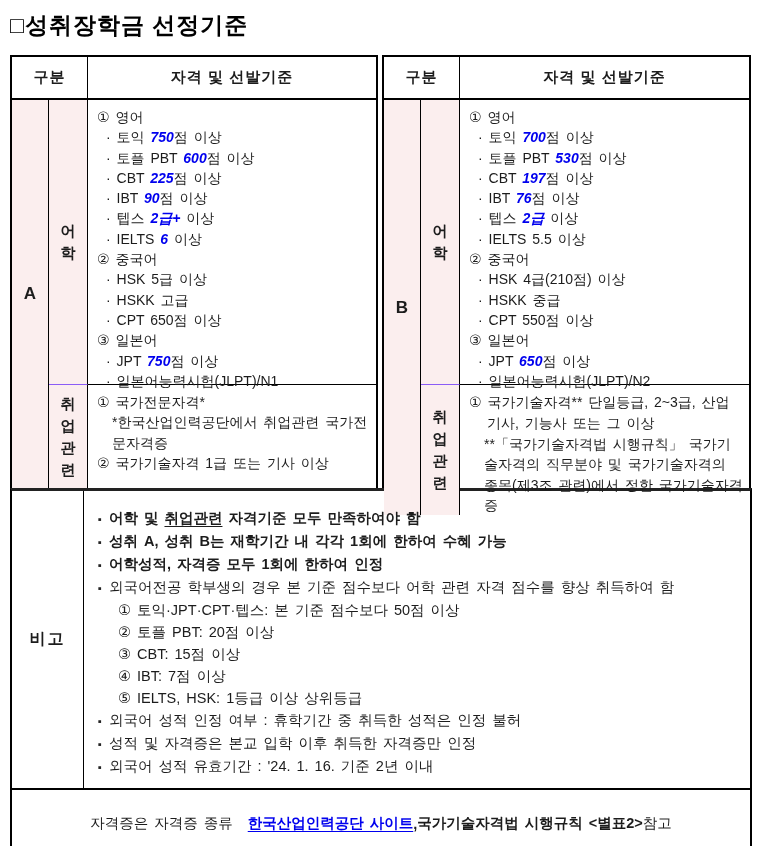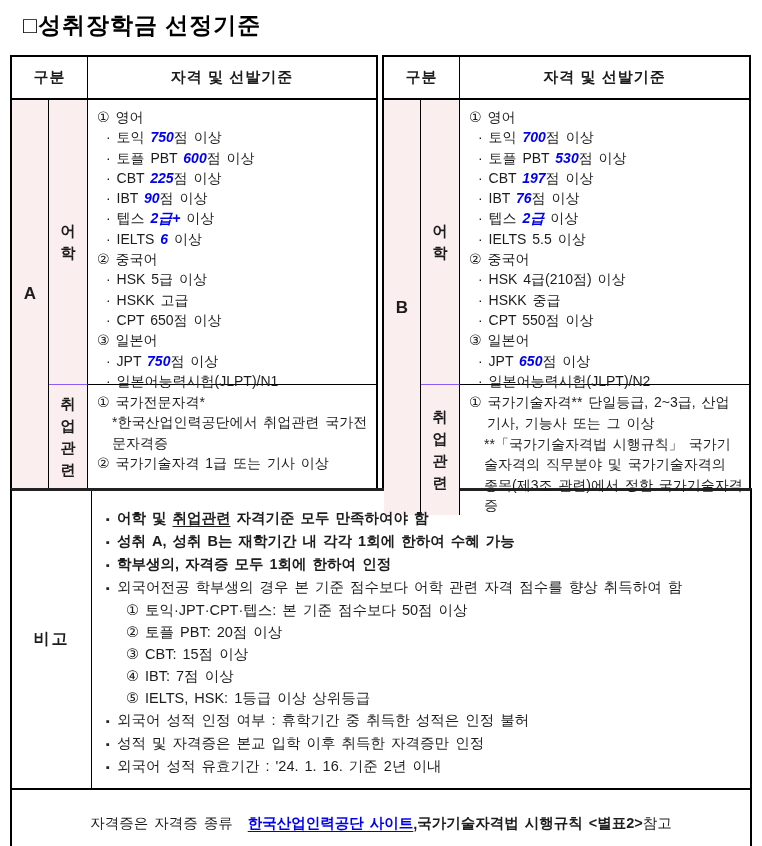--- a/index.html
+++ b/index.html
@@ -6,21 +6,21 @@
   html,body { background:#ffffff; }
   body {
     width:762px; height:846px;
     font-family:"Liberation Sans","DejaVu Sans",sans-serif;
     color:#1c1c1c;
     position:relative;
   }
   .page { padding:8px 0 0 10px; width:752px; }
   .doc-title {
     font-size:23px; font-weight:bold; letter-spacing:1px;
-    margin:2px 0 14px 13px; color:#000;
+    margin:2px 0 14px 0; color:#000;
   }
   .top-tables { display:flex; gap:4px; width:742px; }
   .tbl {
     border:2px solid #000; border-bottom:none;
     display:grid;
     grid-template-columns:37px 39px 1fr;
     grid-template-rows:43px 285px auto;
     height:433px; background:#fff;
   }
   .tbl-a { width:368px; }
@@ -52,21 +52,21 @@
   .tline.ind2 { padding-left:15px; }
   .tline.hang { padding-left:18px; text-indent:-18px; line-height:21px; }
   .hl { color:var(--blue); font-weight:bold;font-style:italic; }
   .ul { text-decoration:underline; text-underline-offset:3px; }
 
   .bigo-row {
     width:742px; border:2px solid #000; border-top:3px solid #222;
     display:flex; min-height:272px; background:#fff;
   }
   .bigo-label {
-    width:80px; border-right:1px solid #000;
+    width:72px; border-right:1px solid #000;
     display:flex; align-items:center; justify-content:center;
     font-weight:bold; font-size:16px; letter-spacing:2px;
   }
   .bigo-content { flex:1; padding:16px 8px 10px 14px; font-size:14.5px; }
   .bullet-item { line-height:22px; padding-left:17px; text-indent:-17px; word-spacing:2px; }
   .bullet-item.b { font-weight:bold; }
   .bullet-item .marker { font-size:11px; margin-right:7px; color:#222; }
   .sub-item { line-height:22px; padding-left:20px; word-spacing:2px; }
 
   .footer-row {
@@ -154,21 +154,21 @@
         </div>
     </div>
 
   </div>
 
   <div class="bigo-row">
     <div class="bigo-label">비고</div>
     <div class="bigo-content">
         <div class="bullet-item b"><span class="marker">▪</span><span>어학 및 </span><span class="ul">취업관련</span><span> 자격기준 모두 만족하여야 함</span></div>
         <div class="bullet-item b"><span class="marker">▪</span><span>성취 A, 성취 B는 재학기간 내 각각 1회에 한하여 수혜 가능</span></div>
-        <div class="bullet-item b"><span class="marker">▪</span><span>학부생의, 자격증 모두 1회에 한하여 인정</span></div>
+        <div class="bullet-item b"><span class="marker">▪</span><span>어학성적, 자격증 모두 1회에 한하여 인정</span></div>
         <div class="bullet-item"><span class="marker">▪</span><span>외국어전공 학부생의 경우 본 기준 점수보다 어학 관련 자격 점수를 향상 취득하여 함</span></div>
         <div class="sub-item">① 토익·JPT·CPT·텝스: 본 기준 점수보다 50점 이상</div>
         <div class="sub-item">② 토플 PBT: 20점 이상</div>
         <div class="sub-item">③ CBT: 15점 이상</div>
         <div class="sub-item">④ IBT: 7점 이상</div>
         <div class="sub-item">⑤ IELTS, HSK: 1등급 이상 상위등급</div>
         <div class="bullet-item"><span class="marker">▪</span><span>외국어 성적 인정 여부 : 휴학기간 중 취득한 성적은 인정 불허</span></div>
         <div class="bullet-item"><span class="marker">▪</span><span>성적 및 자격증은 본교 입학 이후 취득한 자격증만 인정</span></div>
         <div class="bullet-item"><span class="marker">▪</span><span>외국어 성적 유효기간 : '24. 1. 16. 기준 2년 이내</span></div>
       </div>

